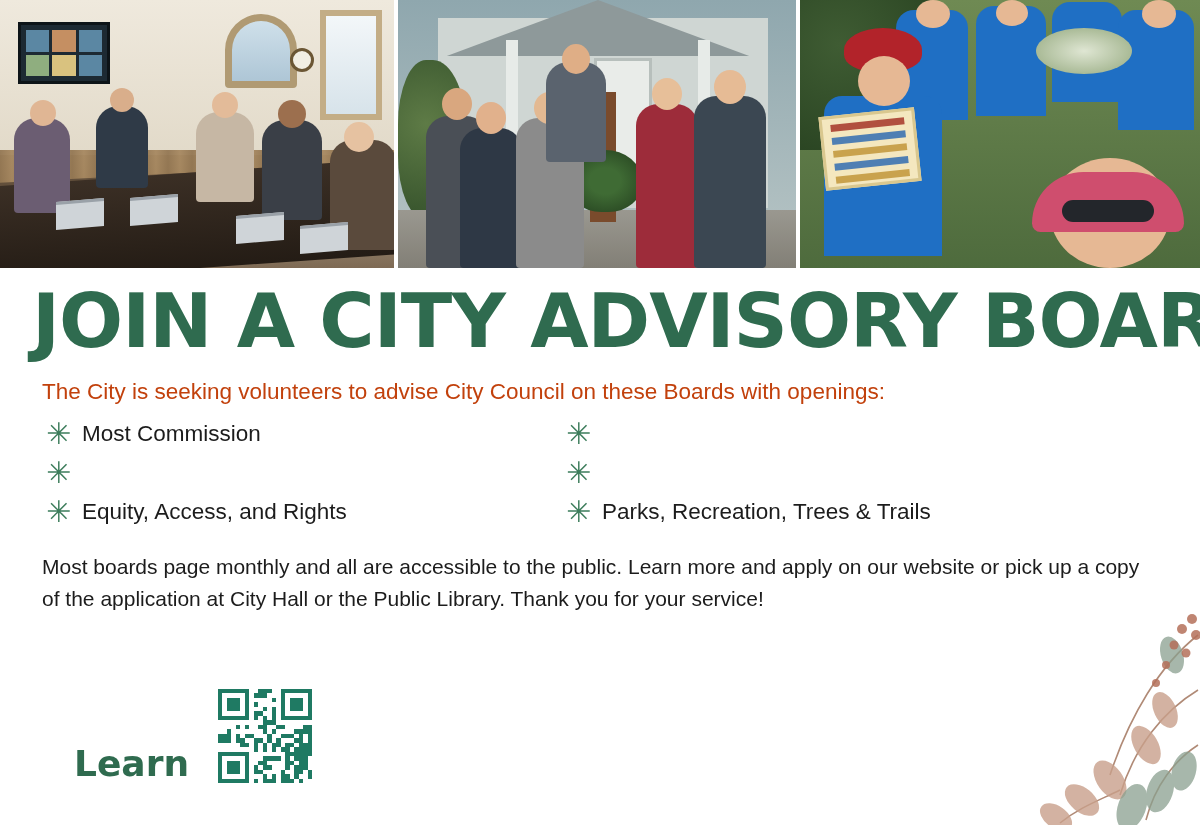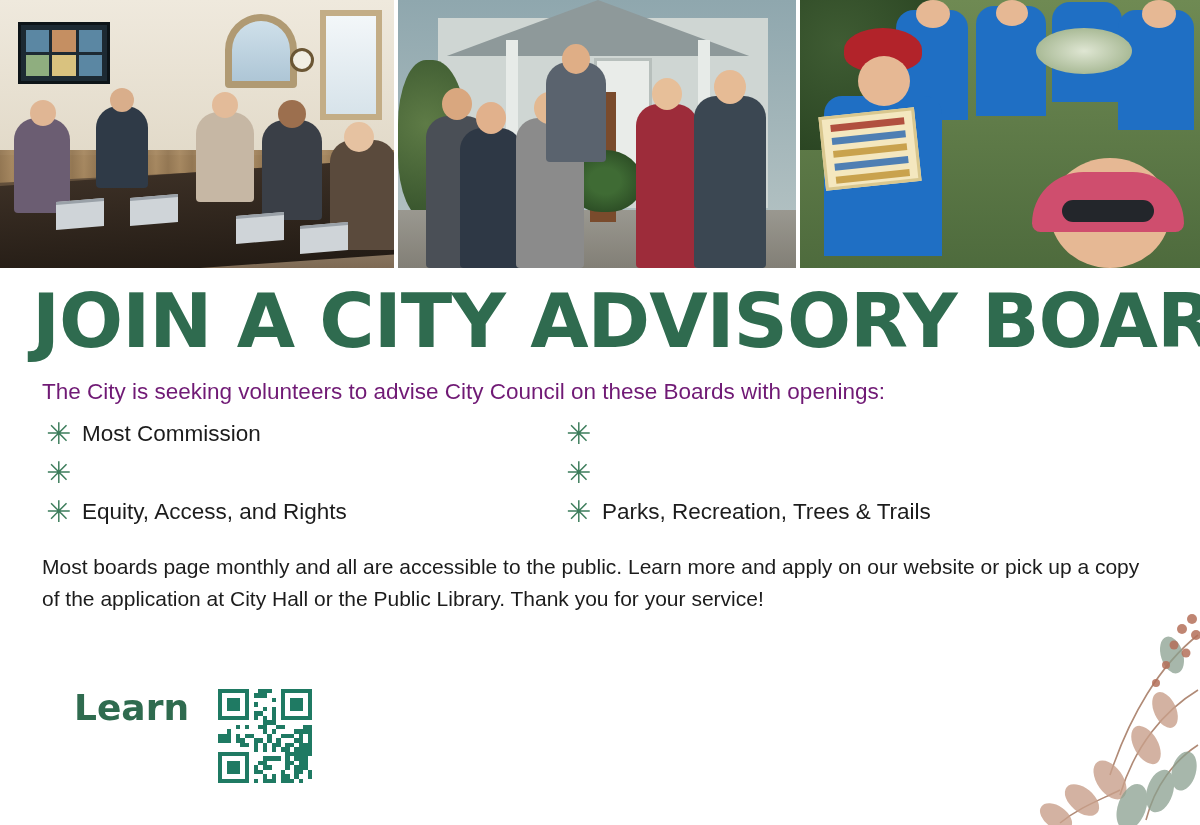--- a/index.html
+++ b/index.html
@@ -182,21 +182,21 @@
     letter-spacing: -1px;
     transform: scaleX(1.02);
     transform-origin: left center;
     white-space: nowrap;
   }
 
   
   .intro {
     margin: 22px 0 0 42px;
     font-size: 22.5px;
-    color: #701a75;
+    color: #c2410c;
   }
 
   
   .board-list {
     margin: 14px 0 0 46px;
     display: grid;
     grid-template-columns: 520px auto;
     row-gap: 9px;
     column-gap: 0px;
   }
@@ -224,21 +224,21 @@
     color: #1c1c1c;
     max-width: 1120px;
   }
 
   
   .footer {
     position: absolute;
     left: 74px;
     bottom: 42px;
     display: flex;
-    align-items: flex-start;
+    align-items: flex-end;
     gap: 24px;
   }
   .learn-more {
     color: #2f6b4f;
     font-family: "DejaVu Sans", sans-serif;
     font-weight: 900;
     font-size: 36px;
     line-height: 1.05;
     width: 120px;
   }

